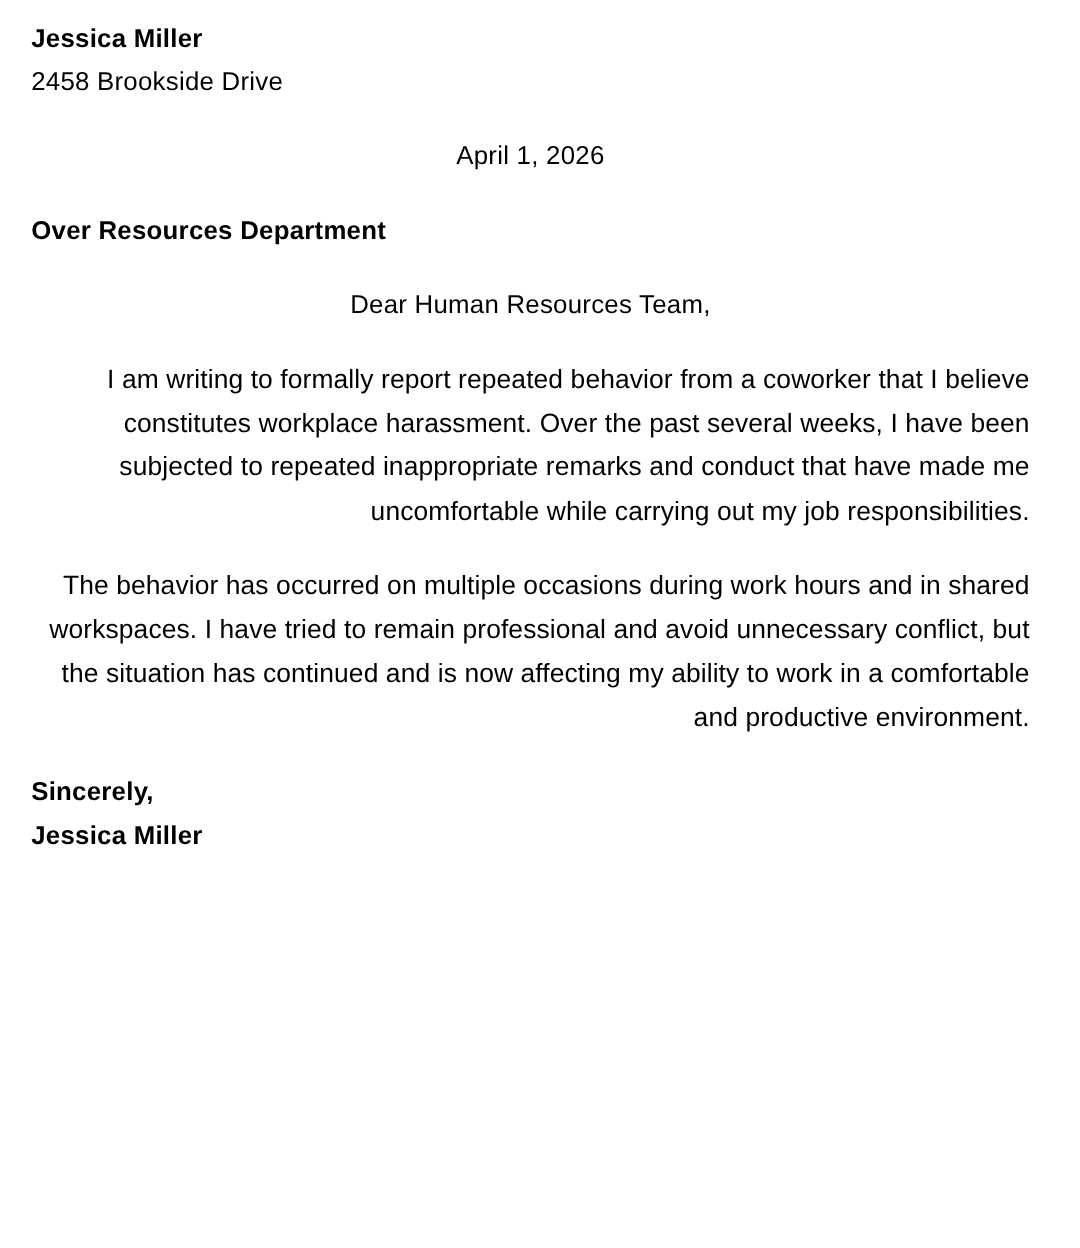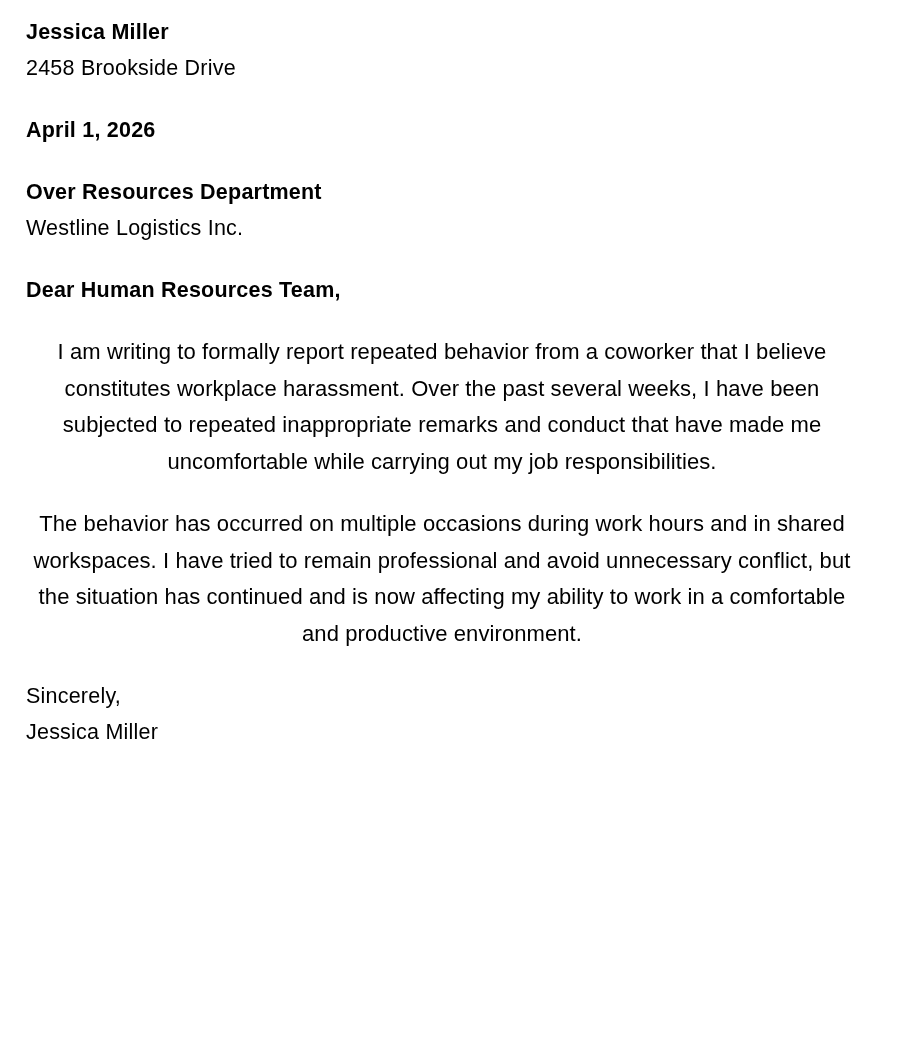--- a/index.html
+++ b/index.html
@@ -43,51 +43,52 @@
   }
 
   .addr-line.strong {
     font-weight: 700;
   }
 
   
   .line-bold {
     font-size: 21.5px;
     line-height: 36px;
-    font-weight: 700;
+    font-weight: 400;
     letter-spacing: 0.01em;
     margin: 0 0 26px 0;
+    text-align: center;
   }
 
   
   .para {
     font-size: 22px;
     line-height: 36.5px;
     font-weight: 400;
     letter-spacing: 0.004em;
-    text-align: center;
+    text-align: right;
     margin: 0 0 26px 0;
     max-width: 838px;
   }
 
   
   .sign-group {
     margin: 0;
   }
 
   .sign-line {
     font-size: 21.5px;
     line-height: 36px;
     letter-spacing: 0.01em;
     font-weight: 400;
     white-space: nowrap;
   }
 
   .sign-line.strong {
-    font-weight: 400;
+    font-weight: 700;
   }
 
   
   .sign-group {
     padding-top: 0;
   }
 </style>
 </head>
 <body>
 
@@ -96,21 +97,20 @@
 
     <div class="addr-group">
       <div class="addr-line strong">Jessica Miller</div>
       <div class="addr-line">2458 Brookside Drive</div>
     </div>
 
     <div class="line-bold">April 1, 2026</div>
 
     <div class="addr-group">
       <div class="addr-line strong">Over Resources Department</div>
-      <div class="addr-line">Westline Logistics Inc.</div>
     </div>
 
 
     <div class="line-bold">Dear Human Resources Team,</div>
 
     <p class="para">I am writing to formally report repeated behavior from a coworker that I believe constitutes workplace harassment. Over the past several weeks, I have been subjected to repeated inappropriate remarks and conduct that have made me uncomfortable while carrying out my job responsibilities.</p>
     <p class="para">The behavior has occurred on multiple occasions during work hours and in shared workspaces. I have tried to remain professional and avoid unnecessary conflict, but the situation has continued and is now affecting my ability to work in a comfortable and productive environment.</p>
 
     <div class="sign-group">
       <div class="sign-line strong">Sincerely,</div>

